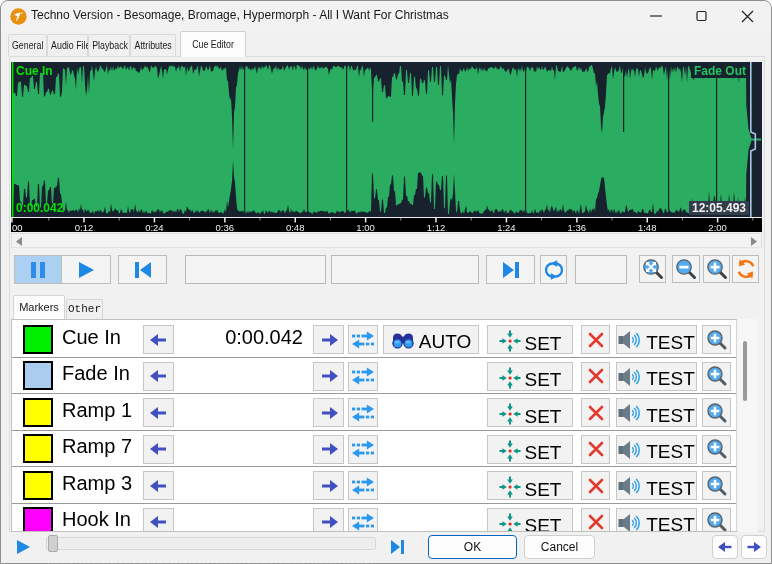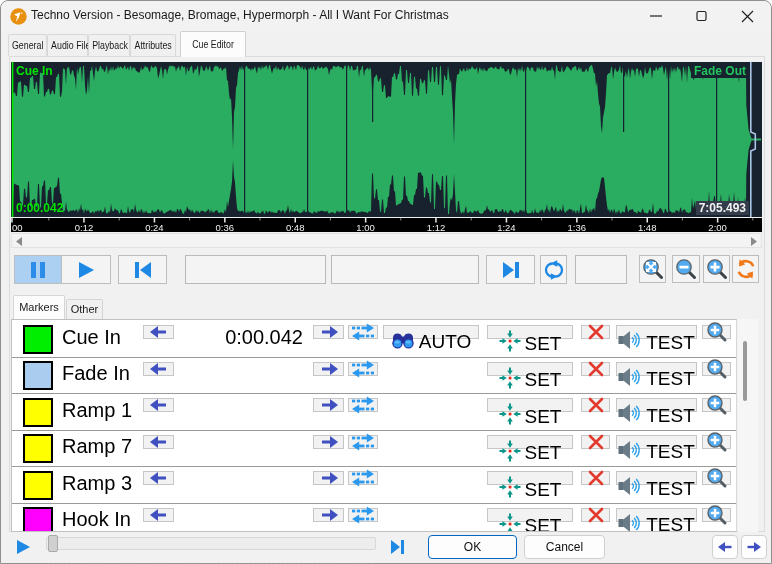--- a/index.html
+++ b/index.html
@@ -10,21 +10,21 @@
 .tab { position:absolute; top:3px; height:22px; background:#f0f0f0; border:1px solid #d9d9d9; border-bottom:none; font-size:10.5px; white-space:nowrap; color:#1a1a1a; text-align:center; line-height:21px; border-radius:2px 2px 0 0; }
 .ts { display:block; width:100%; transform:scaleX(0.84); transform-origin:center; }
 .tab.active { top:0px; height:26px; background:#fcfcfc; line-height:25px; z-index:3; border-color:#d0d0d0; }
 .page { position:absolute; left:8px; top:55px; width:756px; height:476px; border:1px solid #dcdcdc; background:#f1f1f1; }
 .btn { position:absolute; background:#f4f4f4; border:1px solid #bdbdbd; display:flex; align-items:center; justify-content:center; }
 .panel { position:absolute; background:#f4f4f4; border:1px solid #b9b9b9; }
 .rrow { position:absolute; left:0px; width:724px; background:#fff; }
 .swatch { position:absolute; left:11px; top:3px; width:30px; height:29px; border:2px solid #000; }
 .rname { position:absolute; left:50px; top:4px; font-size:20px; color:#000; }
 .rval { position:absolute; left:160px; width:131px; top:4px; font-size:20px; color:#000; text-align:right; }
-.rbtn { position:absolute; top:3.5px; width:31px; height:14px; background:#f2f2f2; border:1px solid #c6c6c6; text-align:center; font-size:19px; color:#000; }
+.rbtn { position:absolute; top:3.5px; width:31px; height:29px; background:#f2f2f2; border:1px solid #c6c6c6; text-align:center; font-size:19px; color:#000; }
 .rbtn.icb { display:flex; align-items:center; justify-content:center; }
 .btxt { vertical-align:middle; margin-left:4px; white-space:nowrap; }
 .mtab { position:absolute; height:22px; background:#f0f0f0; border:1px solid #d5d5d5; border-bottom:none; font-size:11px; color:#1a1a1a; text-align:center; border-radius:2px 2px 0 0; }
 .bbtn { position:absolute; top:534px; height:24px; background:#fdfdfd; border:1px solid #d0d0d0; border-radius:4px; font-size:12px; color:#111; text-align:center; line-height:22px; }
 </style></head><body>
 <div class="win">
   <div class="titlebar">
     <div style="position:absolute;left:9px;top:7px;width:17px;height:17px;"><svg width="17" height="17" viewBox="0 0 17 17" xmlns="http://www.w3.org/2000/svg">
           <circle cx="8.5" cy="8.5" r="8.2" fill="#e89010"></circle>
 <path d="M 4.6 6.2 L 9.8 4.6 Q 10.6 4.4 10.3 5.3 L 8.6 10.0 Q 8.3 10.8 7.9 10.0 L 7.0 8.1 L 5.0 7.2 Q 4.1 6.7 4.6 6.2 Z" fill="#fff"></path>
@@ -70,21 +70,21 @@
         <rect x="657" y="3" width="1.2" height="145" fill="#18212e"></rect>
         <rect x="705" y="3" width="1.2" height="149" fill="#18212e"></rect>
 <rect x="735" y="76.5" width="15" height="2" fill="#2aad60"></rect>
 <polyline points="740,61 740,70 741.5,74 743,77.5 741.5,81 740,85 740,94" fill="none" stroke="#18212e" stroke-width="0"></polyline>
 <rect x="0.8" y="0" width="1.6" height="155" fill="#00e400"></rect>
 <polyline points="739.8,0 739.8,70 744.3,72 744.3,87 739.8,89 739.8,155" fill="none" stroke="#a9c6e6" stroke-width="1.6"></polyline>
 </svg>
     <div style="position:absolute;left:5px;top:2px;font-size:12px;font-weight:bold;color:#00e400;">Cue In</div>
     <div style="position:absolute;right:13px;top:2px;font-size:12px;font-weight:bold;color:#22c55e;background:#18212e;padding:0 3px;">Fade Out</div>
     <div style="position:absolute;left:5px;bottom:2px;font-size:12px;font-weight:bold;color:#00e400;">0:00.042</div>
-    <div style="position:absolute;right:13px;bottom:2px;font-size:12px;font-weight:bold;color:#f2f2f2;background:#323c4a;padding:0 3px;">7:05.493</div>
+    <div style="position:absolute;right:13px;bottom:2px;font-size:12px;font-weight:bold;color:#f2f2f2;background:#323c4a;padding:0 3px;">12:05.493</div>
   </div>
 
   <div style="position:absolute;left:10px;top:217px;width:751px;height:14px;">
       <svg width="751" height="14" viewBox="0 0 751 14" xmlns="http://www.w3.org/2000/svg" style="position:absolute;left:0;top:0">
 <rect width="751" height="14" fill="#000"></rect>
 <rect x="0.2" y="0" width="1.5" height="4.5" fill="#e8e8e8"></rect>
 <rect x="72.2" y="0" width="1.5" height="4.5" fill="#e8e8e8"></rect>
         <rect x="142.7" y="0" width="1.5" height="4.5" fill="#e8e8e8"></rect>
         <rect x="213.1" y="0" width="1.5" height="4.5" fill="#e8e8e8"></rect>
         <rect x="283.5" y="0" width="1.5" height="4.5" fill="#e8e8e8"></rect>
@@ -189,21 +189,21 @@
   <div class="btn" style="left:731px;top:254px;width:27px;height:28px;">
       <svg width="24" height="24" viewBox="0 0 24 24" xmlns="http://www.w3.org/2000/svg">
         <path d="M 19.2 9.2 A 8 8 0 0 0 5.6 7.0" fill="none" stroke="#f07818" stroke-width="2.6"></path>
 <path d="M 4.8 14.8 A 8 8 0 0 0 18.4 17.0" fill="none" stroke="#f07818" stroke-width="2.6"></path>
 <polygon points="5.6,2.2 5.0,9.6 11.2,7.4" fill="#f07818"></polygon>
 <polygon points="18.4,21.8 19.0,14.4 12.8,16.6" fill="#f07818"></polygon>
       </svg>
     </div>
 
   <div class="mtab" style="left:12px;top:294px;width:52px;height:24px;background:#fcfcfc;line-height:23px;z-index:2;">Markers</div>
-  <div class="mtab" style="left:65px;top:298px;width:37px;height:20px;line-height:19px;">Other</div>
+  <div class="mtab" style="left:65px;top:298px;width:37px;height:20px;line-height:19px;font-family:Liberation Mono, monospace;">Other</div>
 
   <div style="position:absolute;left:10px;top:318px;width:726px;height:213px;border:1px solid #c0c0c0;border-right:1px solid #d8d8d8;background:#fff;overflow:hidden;">
     <div class="rrow" style="top:1.5px;height:36px;border-bottom:1px solid #9a9a9a;">
 <div class="swatch" style="background:#00ee00;"></div>
 <div class="rname">Cue In</div>
 <div class="rbtn icb" style="left:131px;">
           <svg width="20" height="14" viewBox="0 0 20 14" xmlns="http://www.w3.org/2000/svg">
             <rect x="4" y="5.5" width="13" height="3" fill="#4050c0"></rect>
             <polygon points="1,7 9,1 9,13" fill="#4050c0"></polygon>
           </svg>
@@ -680,21 +680,21 @@
         <rect x="309.4" y="0" width="1" height="4.5" fill="#9f9f9f"></rect>
         <rect x="313.9" y="0" width="1" height="4.5" fill="#9f9f9f"></rect>
         <rect x="318.5" y="0" width="1" height="4.5" fill="#9f9f9f"></rect>
         <rect x="323.1" y="0" width="1" height="4.5" fill="#9f9f9f"></rect>
       </svg></div>
   <div style="position:absolute;left:389px;top:538px;width:16px;height:16px;"><svg width="16" height="16" viewBox="0 0 16 16" xmlns="http://www.w3.org/2000/svg">
         <polygon points="1,1 10,8 1,15" fill="#1e88e5"></polygon>
         <rect x="11" y="1" width="3" height="14" fill="#1e88e5"></rect>
       </svg></div>
   <div class="bbtn" style="left:427px;width:89px;border:1px solid #0067c0;">OK</div>
-  <div class="bbtn" style="left:523px;width:81px;">Cancel</div>
+  <div class="bbtn" style="left:523px;width:71px;">Cancel</div>
   <div class="bbtn" style="left:711px;width:26px;display:flex;align-items:center;justify-content:center;">
       <svg width="16" height="12" viewBox="0 0 16 12" xmlns="http://www.w3.org/2000/svg">
         <rect x="3.5" y="4.8" width="11" height="2.4" fill="#4050c0"></rect>
         <polygon points="1,6 8,1 8,11" fill="#4050c0"></polygon>
       </svg>
     </div>
   <div class="bbtn" style="left:740px;width:26px;display:flex;align-items:center;justify-content:center;">
       <svg width="16" height="12" viewBox="0 0 16 12" xmlns="http://www.w3.org/2000/svg">
         <rect x="1.5" y="4.8" width="11" height="2.4" fill="#4050c0"></rect>
         <polygon points="15,6 8,1 8,11" fill="#4050c0"></polygon>

